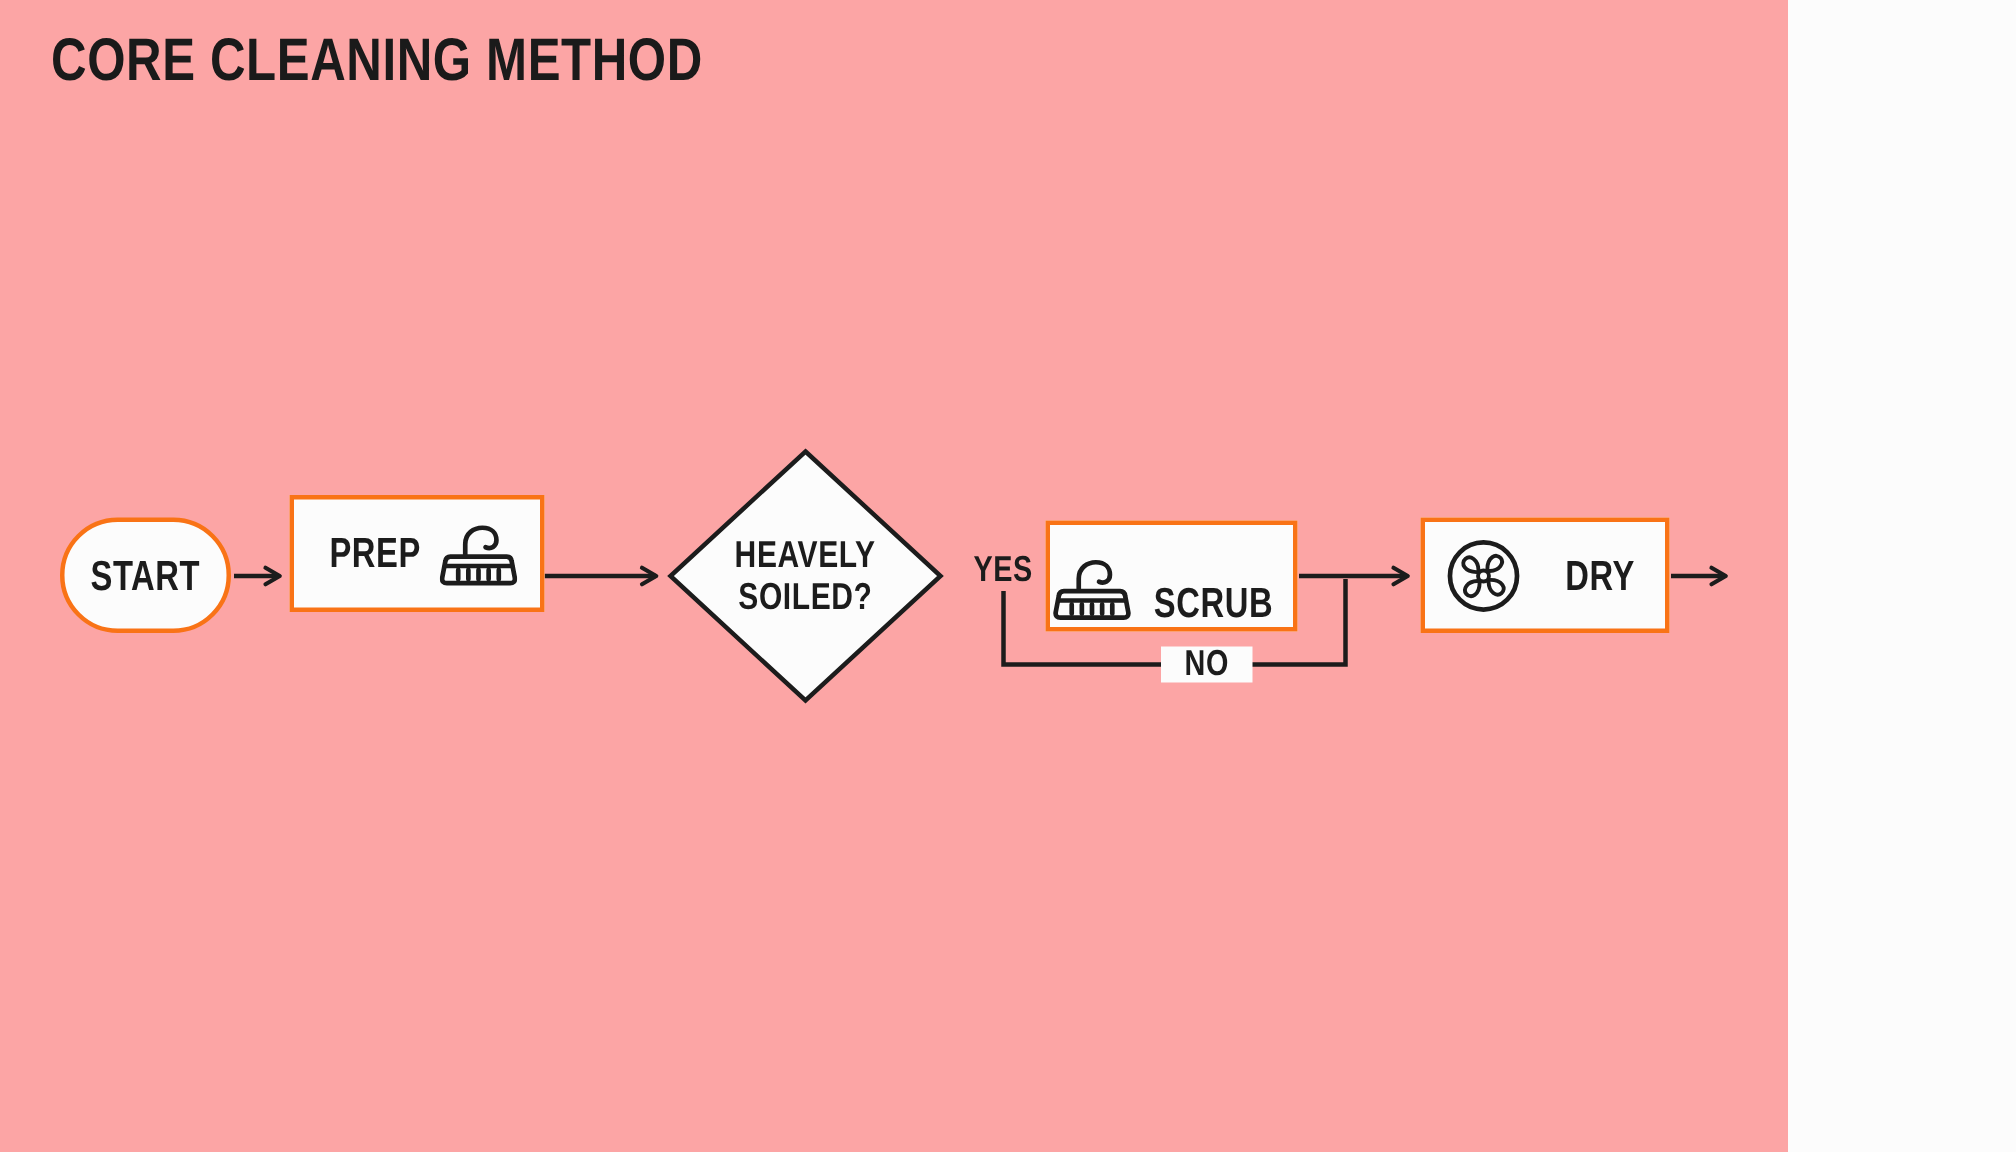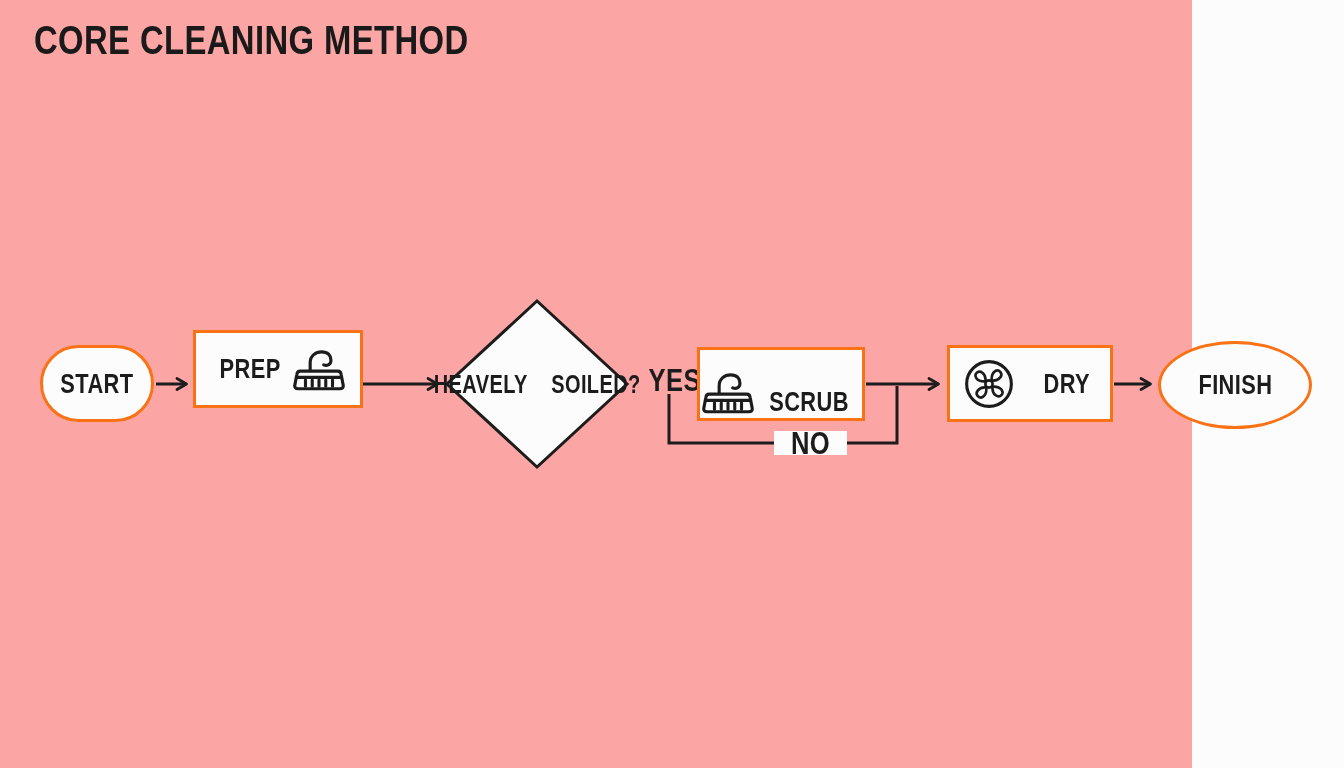--- a/index.html
+++ b/index.html
@@ -38,27 +38,27 @@
   .terminal-start{left:40px;top:345px;width:114px;height:77px;border-radius:39px;}
   .process-prep{left:193px;top:330px;width:170px;height:78px;gap:4px;}
   .process-scrub{left:697px;top:347px;width:168px;height:74px;gap:4px;align-items:flex-end;}
   .process-dry{left:947px;top:345px;width:166px;height:77px;gap:22px;}
   .terminal-finish{left:1158px;top:341px;width:154px;height:88px;border-radius:50%;border-width:3.5px;}
   .icon{width:52px;height:52px;flex:0 0 auto;color:#1c1c1c;}
   
   .decision-shape{position:absolute;left:444px;top:298px;}
   .decision-label{
     position:absolute;left:444px;top:298px;width:186px;height:172px;
-    display:flex;flex-direction:row;align-items:center;justify-content:center;
+    display:flex;flex-direction:column;align-items:center;justify-content:center;
     text-align:center;font-weight:700;font-size:25px;line-height:28px;
   }
   .decision-label .cond{display:inline-block;transform:scaleX(.8);white-space:nowrap;letter-spacing:.5px;}
   
   .edge-label{
-    position:absolute;font-weight:700;font-size:32px;line-height:24px;
+    position:absolute;font-weight:700;font-size:24px;line-height:24px;
     color:#1c1c1c;text-align:center;
   }
   .edge-label .cond{display:inline-block;transform:scaleX(.8);letter-spacing:.5px;}
   .label-yes{left:642px;top:368px;width:54px;}
   .label-no{left:774px;top:431px;padding:0 12px;background:#fcfcfc;}
   .defs-hidden{position:absolute;width:0;height:0;overflow:hidden;}
 </style>
 </head>
 <body>
 
@@ -142,17 +142,14 @@
     <span class="node-label">SCRUB</span>
   </div>
 
   <div class="node process-dry">
     <svg class="icon">
         <use href="#sym-fan"></use>
       </svg>
     <span class="node-label">DRY</span>
   </div>
 
-  <div class="node terminal-finish">
-    <span class="node-label">FINISH</span>
-  </div>
 
 </div>
 
 </body></html>

